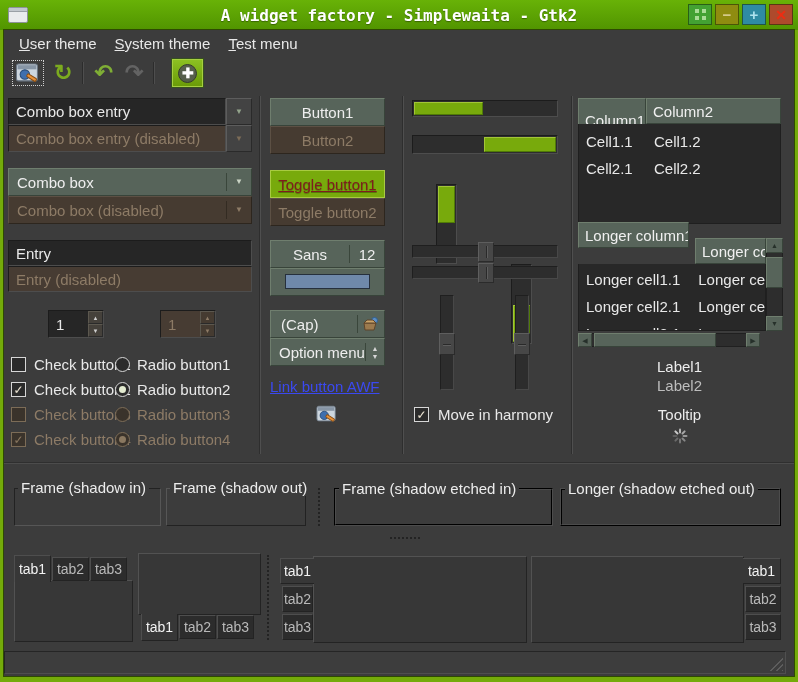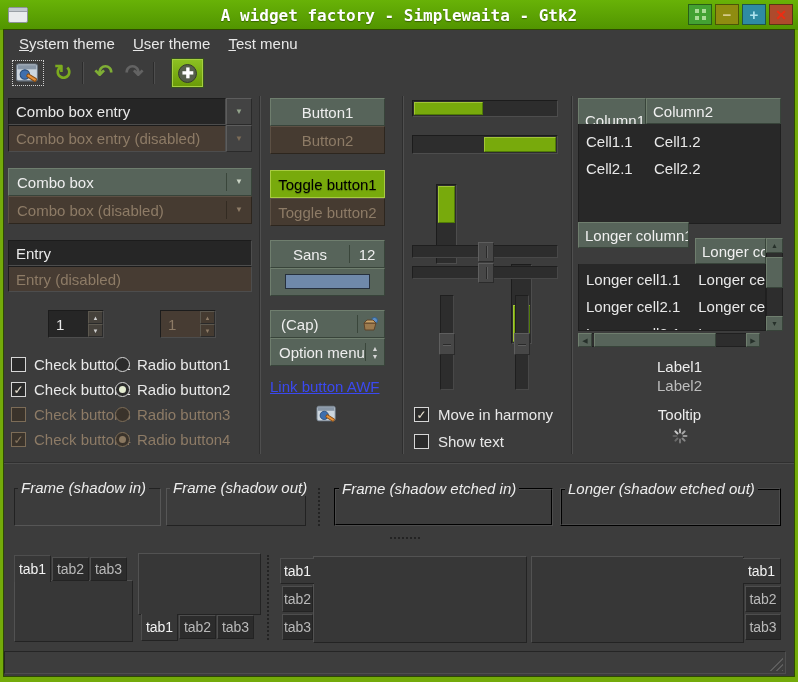--- a/index.html
+++ b/index.html
@@ -63,21 +63,21 @@
   .raised-dis { background:#463b31; border:1px solid; border-color:#5c5044 #2d261e #2d261e #5c5044; color:#8d7b66; }
   .sunken { border:1px solid; border-color:#1c1c1c #4d4d4d #4d4d4d #1c1c1c; }
   .entry { background:#262626; color:#e8e8e8; }
   .entry-dis { background:#473c33; color:#8d7b66; }
   .gray-raised { background:#434343; border:1px solid; border-color:#5d5d5d #2a2a2a #2a2a2a #5d5d5d; }
   .arrow { font-size:8px; color:#93a38b; line-height:1; }
   .btnline { display:flex; align-items:center; justify-content:center; }
   .vsep-in { width:2px; border-left:1px solid #2e2e2e; border-right:1px solid #4f4f4f; }
   .hline { height:2px; border-top:1px solid #2f2f2f; border-bottom:1px solid #4c4c4c; }
 
-  .toggle-on { background:#78aa0c; border:1px solid #a8cb41; color:#000000; text-shadow:0 1px 1px rgba(0,0,0,.3); }
+  .toggle-on { background:#78aa0c; border:1px solid #a8cb41; color:#7f1d1d; text-shadow:0 1px 1px rgba(0,0,0,.3);text-decoration:underline; }
 
   .cb { width:15px; height:15px; background:#2b2b2b; border:1px solid #d6d6d6;
     display:inline-flex; align-items:center; justify-content:center; font-size:12px; color:#ece5d3; flex:none; }
   .cb.dis { border-color:#7c6c57; background:#3a332b; color:#8a7860; }
   .rb { width:15px; height:15px; border-radius:50%; background:#2b2b2b; border:1px solid #d6d6d6;
     display:inline-flex; align-items:center; justify-content:center; flex:none; }
   .rb.dis { border-color:#7c6c57; background:#3a332b; }
   .rb .dot { width:7px; height:7px; border-radius:50%; background:#e3ebd0; }
   .rb.dis .dot { background:#8a7860; }
   .dis-text { color:#8d7b66; }
@@ -107,21 +107,21 @@
   .tbody { background:#282828; border:1px solid #1f1f1f; border-top:none; overflow:hidden; }
   .trow { height:27px; display:flex; align-items:center; font-size:15px; }
   .sb-btn { background:#57645a; border:1px solid; border-color:#6f7e6e #38443a #38443a #6f7e6e;
     display:flex; align-items:center; justify-content:center; font-size:7px; color:#26302a; line-height:1; }
   .sb-trough { background:#2d2d2d; border:1px solid #202020; }
   .sb-thumb { background:#57645a; border:1px solid; border-color:#6f7e6e #38443a #38443a #6f7e6e; position:absolute; }
 
   
   .gtkframe { position:absolute; height:38px; }
   .gtkframe .legend { position:absolute; top:-10px; left:3px; background:#3c3c3c;
-    padding:0 3px; white-space:nowrap; font-size:15px; color:#ececec;font-style:italic; }
+    padding:0 3px; white-space:nowrap; font-size:15px; color:#ececec; }
   .f-in  { border:1px solid; border-color:#222222 #565656 #565656 #222222; }
   .f-out { border:1px solid; border-color:#565656 #222222 #222222 #565656; }
   .f-ein { border:2px groove #4c4c4c; }
   .f-eout{ border:2px ridge #4c4c4c; }
   .vdots { border-left:2px dotted #232323; width:0; position:absolute; }
   .hdots { border-top:2px dotted #232323; height:0; position:absolute; }
 
   
   .nb-content { position:absolute; background:#373737; border:1px solid; border-color:#525252 #232323 #232323 #525252; }
   .tab { position:absolute; display:flex; align-items:center; justify-content:center;
@@ -157,22 +157,22 @@
     </div>
     <div class="titlebar-btn b-min">−</div>
     <div class="titlebar-btn b-max">+</div>
     <div class="titlebar-btn b-close">✕</div>
   </div>
 </div>
 
 <div class="app">
 
   <div class="menubar">
+    <div class="menu-item"><span class="u">U</span><span>ser theme</span></div>
     <div class="menu-item"><span class="u">S</span><span>ystem theme</span></div>
-    <div class="menu-item"><span class="u">U</span><span>ser theme</span></div>
     <div class="menu-item"><span class="u">T</span><span>est menu</span></div>
   </div>
 
   <div class="toolbar">
     <div class="focus-dotted">
       <svg width="26" height="22" viewBox="0 0 24 21">
         <rect x="1" y="2" width="20" height="16" rx="2" fill="#cdd6de" stroke="#6a7684"></rect>
         <rect x="2" y="3" width="18" height="4" fill="#8795a5"></rect>
         <circle cx="9" cy="12" r="4.5" fill="#3f6fae" stroke="#2b4d79"></circle>
         <rect x="12" y="11" width="10" height="3" rx="1" transform="rotate(32 12 11)" fill="#e8923a" stroke="#8a4f14"></rect>
@@ -354,24 +354,20 @@
   <div class="abs" style="left:511px;top:265px;width:14px;height:95px">
     <div class="strough" style="top:0;bottom:0;left:0;width:14px"></div>
     <div class="shandle" style="top:38px;left:-1px;width:16px;height:22px">
         <span class="vmark"></span>
       </div>
   </div>
 
   <div class="abs cbrow" style="left:410px;top:372px">
     <span class="cb">✓</span>
     <span style="margin-left:9px">Move in harmony</span>
-  </div>
-  <div class="abs cbrow" style="left:410px;top:399px">
-    <span class="cb"></span>
-    <span style="margin-left:9px">Show text</span>
   </div>
 
   <div class="abs th" style="left:574px;top:68px;width:68px;height:44px">Column1</div>
   <div class="abs th" style="left:642px;top:68px;width:135px;height:26px">Column2</div>
   <div class="abs tbody" style="left:574px;top:94px;width:203px;height:100px;padding-top:4px">
     <div class="trow">
       <span style="width:66px;padding-left:7px">Cell1.1</span>
       <span style="padding-left:9px">Cell1.2</span>
     </div>
     <div class="trow">

